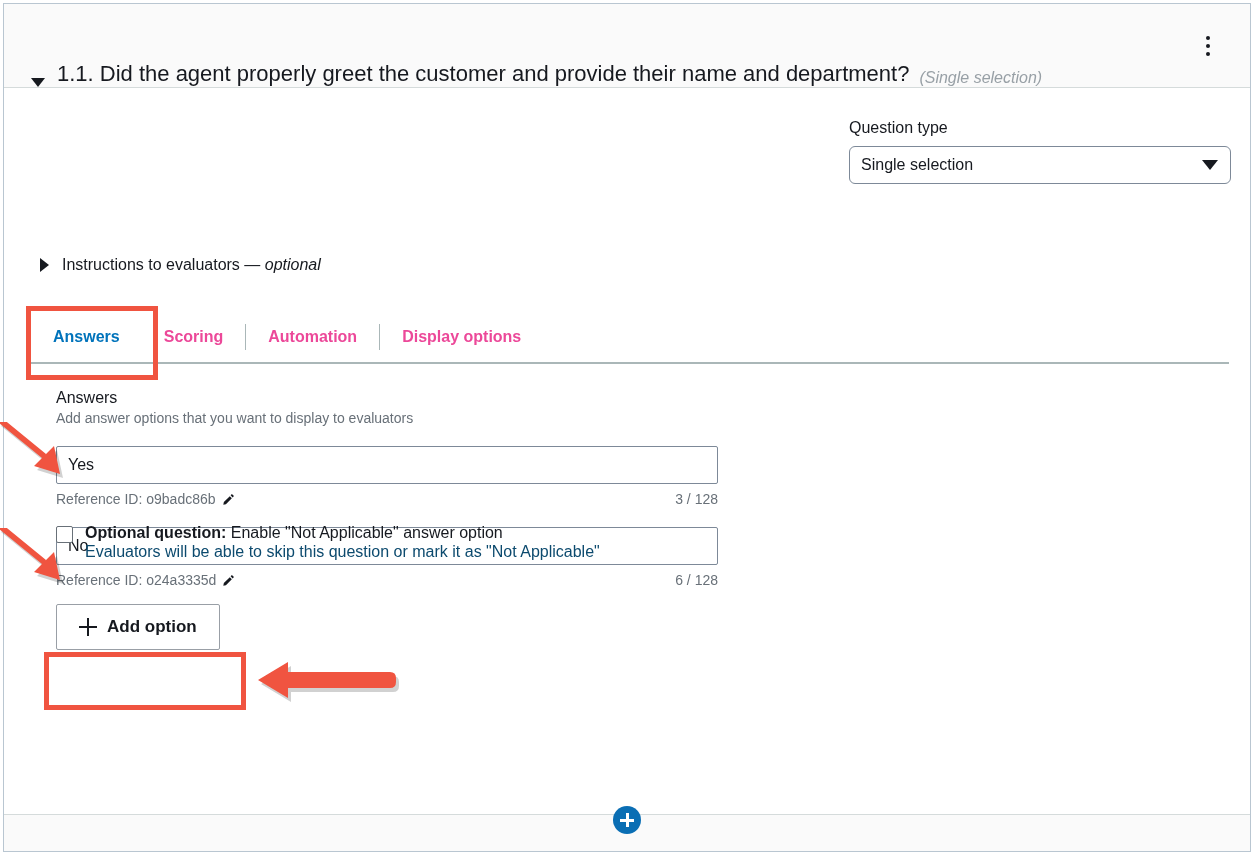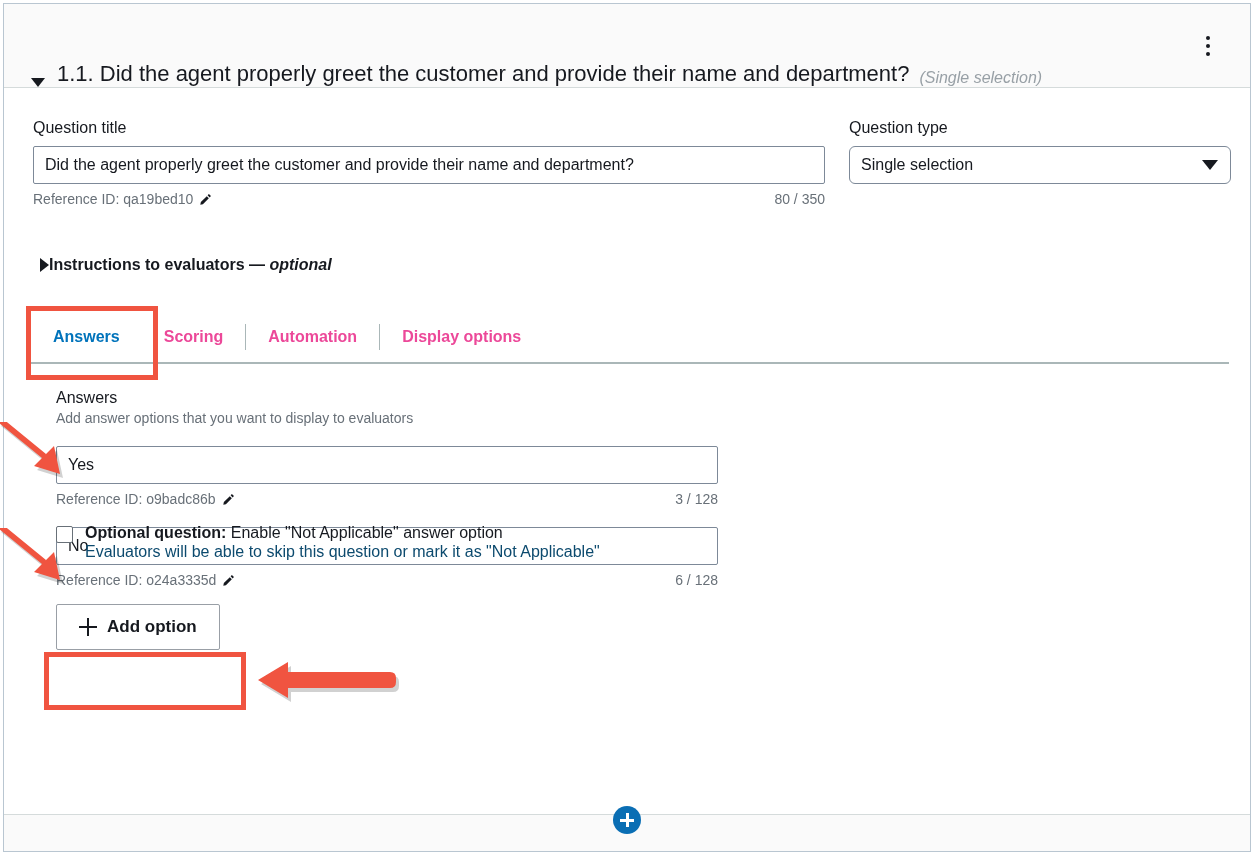--- a/index.html
+++ b/index.html
@@ -162,22 +162,22 @@
     border-top: 10px solid #16191f;
     pointer-events: none;
   }
 
   
   .instructions {
     position: absolute;
     left: 36px; top: 167px;
     display: flex;
     align-items: center;
-    cursor: pointer;
-    font-weight: bold;
+    gap: 13px;
+    cursor: pointer;
   }
   .caret-right {
     width: 0; height: 0;
     border-top: 7px solid transparent;
     border-bottom: 7px solid transparent;
     border-left: 9px solid #16191f;
   }
   .instructions-label {
     font-size: 16px;
     color: #16191f;
@@ -342,35 +342,20 @@
       <div class="q-header-type">(Single selection)</div>
       <div class="kebab">
         <span></span>
           <span></span>
           <span></span>
       </div>
     </div>
 
     <div class="q-body">
 
-      <div class="title-block">
-        <div class="field-label">Question title</div>
-        <input class="text-input" style="margin-top: 9px;" type="text" value="Did the agent properly greet the customer and provide their name and department?">
-        <div class="meta-row">
-          <div class="ref-id">
-            <span>Reference ID: qa19bed10</span>
-            <span class="pencil">
-              <svg viewBox="0 0 16 16" width="13" height="13" aria-hidden="true">
-                <path d="M12.2 1.3l2.5 2.5-1.6 1.6-2.5-2.5 1.6-1.6zM9.6 3.9l2.5 2.5-7.3 7.3-3.2.7.7-3.2 7.3-7.3z" fill="#16191f"></path>
-              </svg>
-            </span>
-          </div>
-          <div class="counter">80 / 350</div>
-        </div>
-      </div>
 
       <div class="type-block">
         <div class="field-label">Question type</div>
         <div class="select-wrap" style="margin-top:9px;">
           <div class="select-box">
             <span>Single selection</span>
           </div>
           <div class="select-caret"></div>
         </div>
       </div>

